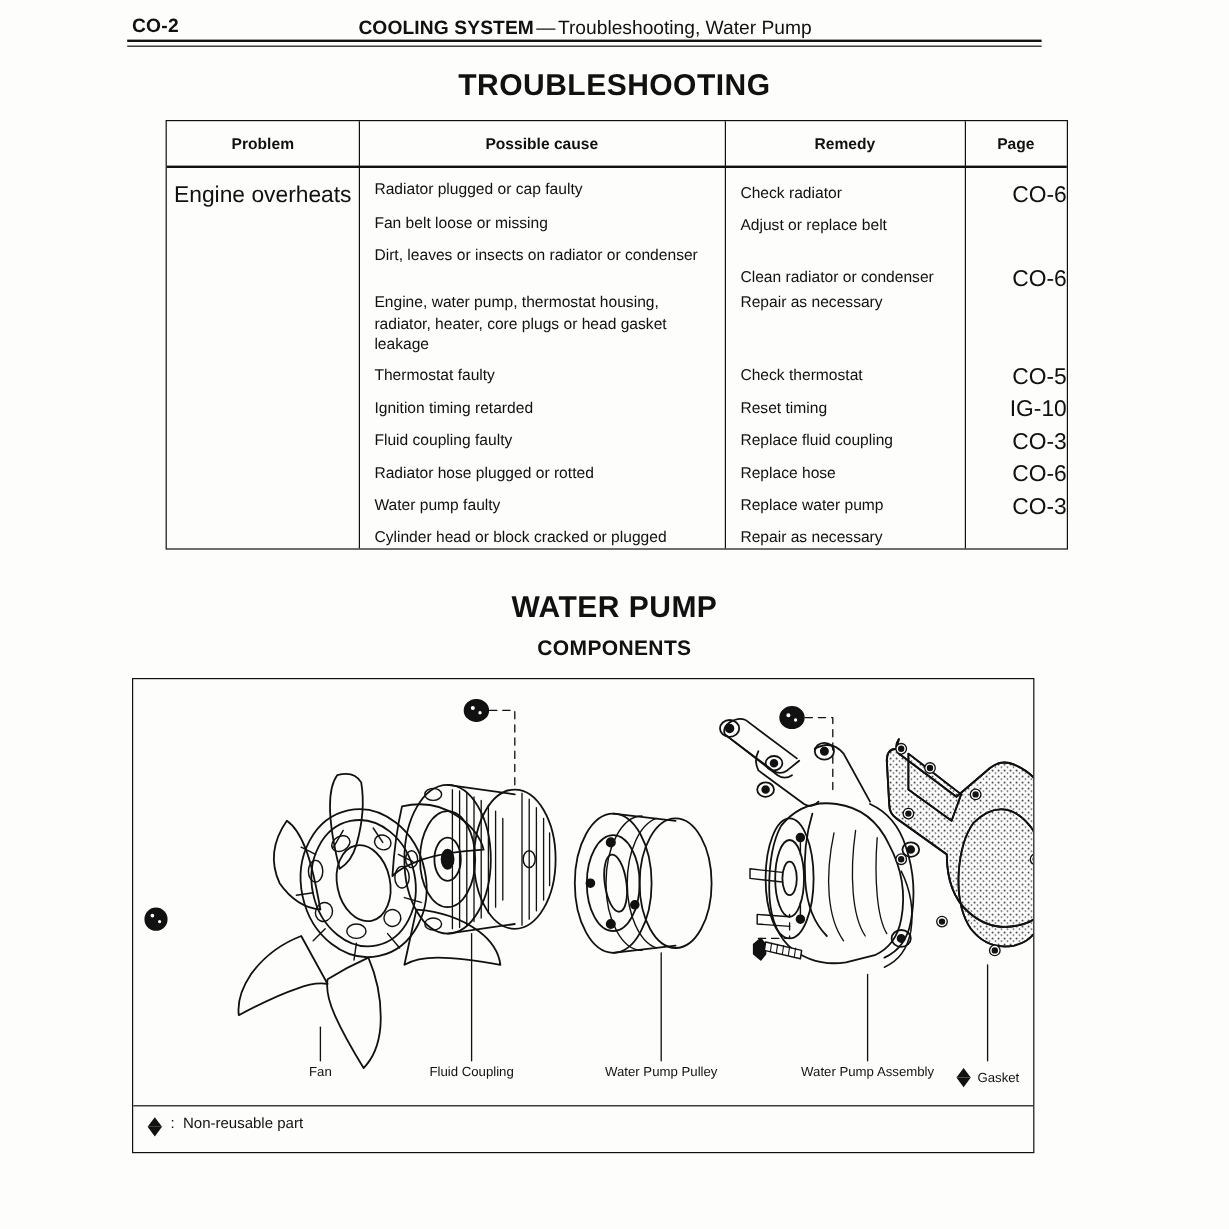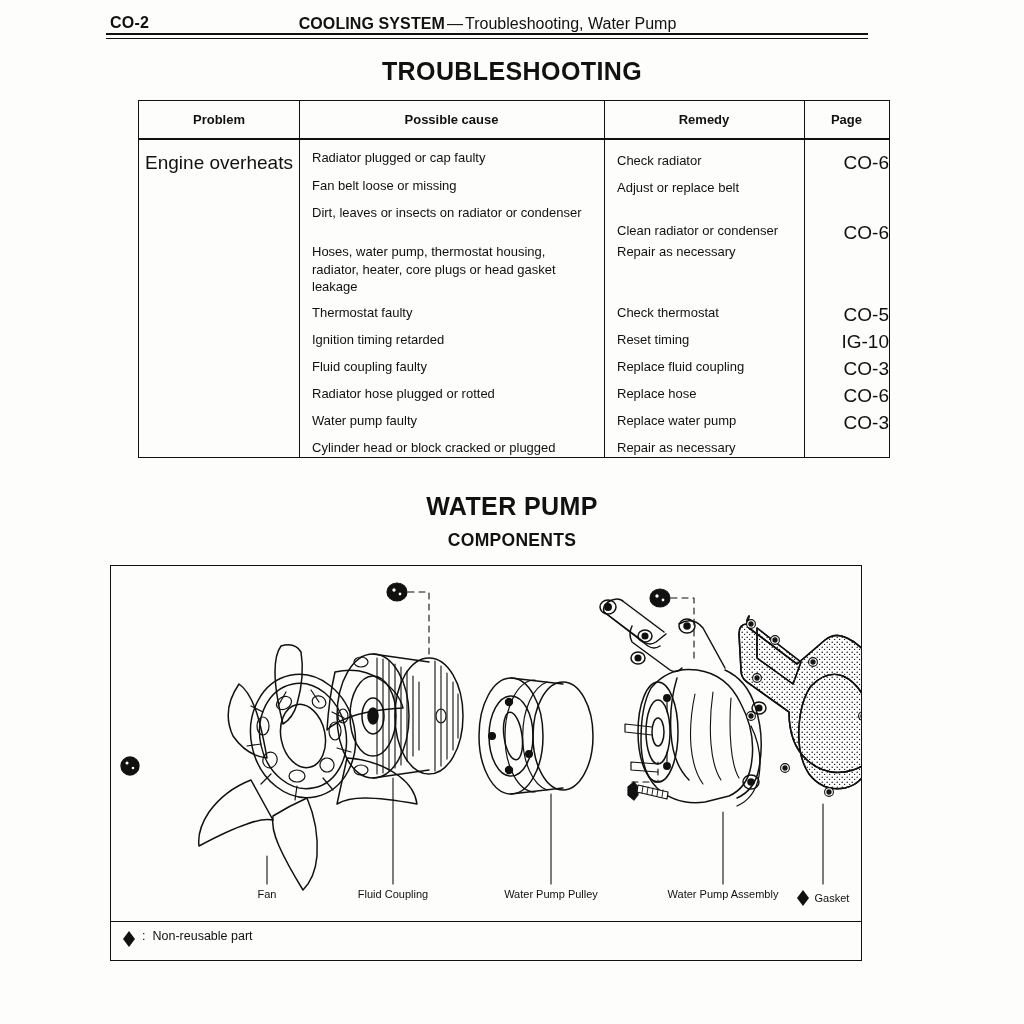--- a/index.html
+++ b/index.html
@@ -150,21 +150,21 @@
     </div>
 
     <div class="tbody">
       <div class="col-problem">
         <div class="cell">Engine overheats</div>
       </div>
       <div class="col-cause" id="cause-col">
           <div class="cause-item" style="top: 11px;">Radiator plugged or cap faulty</div>
           <div class="cause-item" style="top: 39px;">Fan belt loose or missing</div>
           <div class="cause-item" style="top: 66px;">Dirt, leaves or insects on radiator or condenser</div>
-          <div class="cause-item" style="top: 105px;">Hoses, water pump, thermostat housing, radiator, heater, core plugs or head gasket leakage</div>
+          <div class="cause-item" style="top: 105px;">Engine, water pump, thermostat housing, radiator, heater, core plugs or head gasket leakage</div>
           <div class="cause-item" style="top: 166px;">Thermostat faulty</div>
           <div class="cause-item" style="top: 193px;">Ignition timing retarded</div>
           <div class="cause-item" style="top: 220px;">Fluid coupling faulty</div>
           <div class="cause-item" style="top: 247px;">Radiator hose plugged or rotted</div>
           <div class="cause-item" style="top: 274px;">Water pump faulty</div>
           <div class="cause-item" style="top: 301px;">Cylinder head or block cracked or plugged</div>
         </div>
       <div class="col-remedy" id="remedy-col">
           <div class="remedy-item" style="top: 14px;">Check radiator</div>
           <div class="remedy-item" style="top: 41px;">Adjust or replace belt</div>

